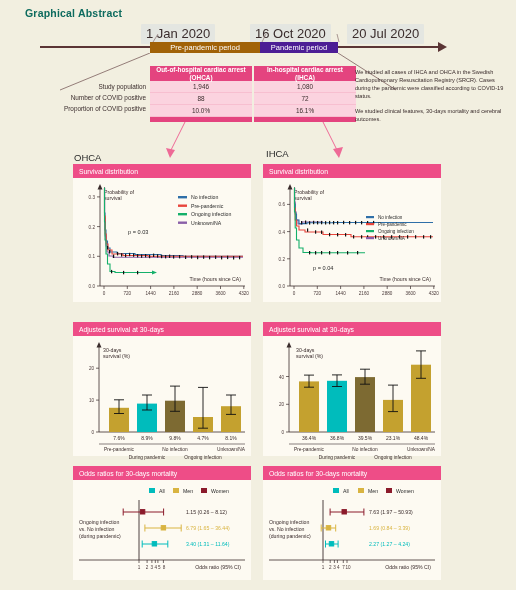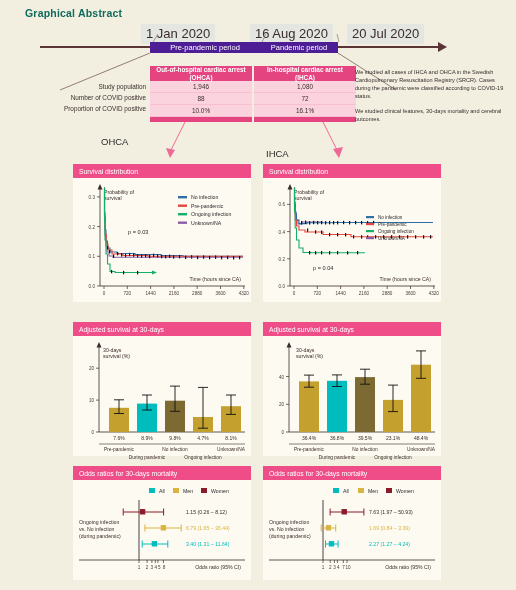--- a/index.html
+++ b/index.html
@@ -37,21 +37,21 @@
   .axis-arrow{
     position:absolute;left:398px;top:17.5px;
     width:0;height:0;border-left:9px solid #5b3535;
     border-top:5px solid transparent;border-bottom:5px solid transparent;
   }
   .period-bar{
     position:absolute;top:18px;height:11px;
     font-size:7.5px;line-height:11px;text-align:center;color:#fff;
     white-space:nowrap;
   }
-  .pre-period{left:110px;width:110px;background:#4c1d95;}
+  .pre-period{left:110px;width:110px;background:#a16207;}
   .pan-period{left:220px;width:78px;background:#4c1d95;}
 
   
   .tbl{position:absolute;left:150px;top:66px;width:206px;}
   .tbl table{border-collapse:collapse;width:100%;table-layout:fixed;}
   .tbl td,.tbl th{font-size:6.4px;padding:0;}
   .lbl-col{position:absolute;left:-100px;top:0;width:96px;}
   .lbl-col div{
     font-size:6.4px;text-align:right;color:#3a2c2c;height:11px;line-height:11px;
   }
@@ -68,21 +68,21 @@
 
   
   .side-text{
     position:absolute;left:355px;top:68px;width:152px;
     font-size:5.6px;line-height:8px;color:#3a2c2c;
   }
   .side-text p{margin:0 0 7px 0;}
 
   
   .col-head{position:absolute;font-size:9.5px;color:#2b2b2b;}
-  .col-head.ohca{left:74px;top:136px;margin-left:27px;}
+  .col-head.ohca{left:74px;top:152px;}
   .col-head.ihca{left:254px;top:148px;padding-left:12px;}
 
   
   .panel{
     position:absolute;width:178px;background:#fdfaf2;
     border:0;box-shadow:0 0 0 0 transparent;
   }
   .panel-title{
     background:#ee4d87;color:#fff;font-size:6.8px;
     padding:3.5px 6px;font-weight:normal;
@@ -111,21 +111,21 @@
 </style>
 </head>
 <body>
 
 <div class="page">
 
   <div class="ga-title">Graphical Abstract</div>
 
   <div class="timeline-wrap">
     <div class="date-box d1">1 Jan 2020</div>
-    <div class="date-box d2">16 Aug 2020</div>
+    <div class="date-box d2">16 Oct 2020</div>
     <div class="date-box d3">20 Jul 2020</div>
 
     <svg width="440" height="50" style="position:absolute;left:0;top:8px;">
       <line x1="118" y1="2" x2="113" y2="10" stroke="#8a7070" stroke-width="0.7"></line>
       <line x1="226" y1="2" x2="222" y2="10" stroke="#8a7070" stroke-width="0.7"></line>
       <line x1="297" y1="2" x2="299" y2="10" stroke="#8a7070" stroke-width="0.7"></line>
     </svg>
 
     <div class="axis-line"></div>
     <div class="axis-arrow"></div>

